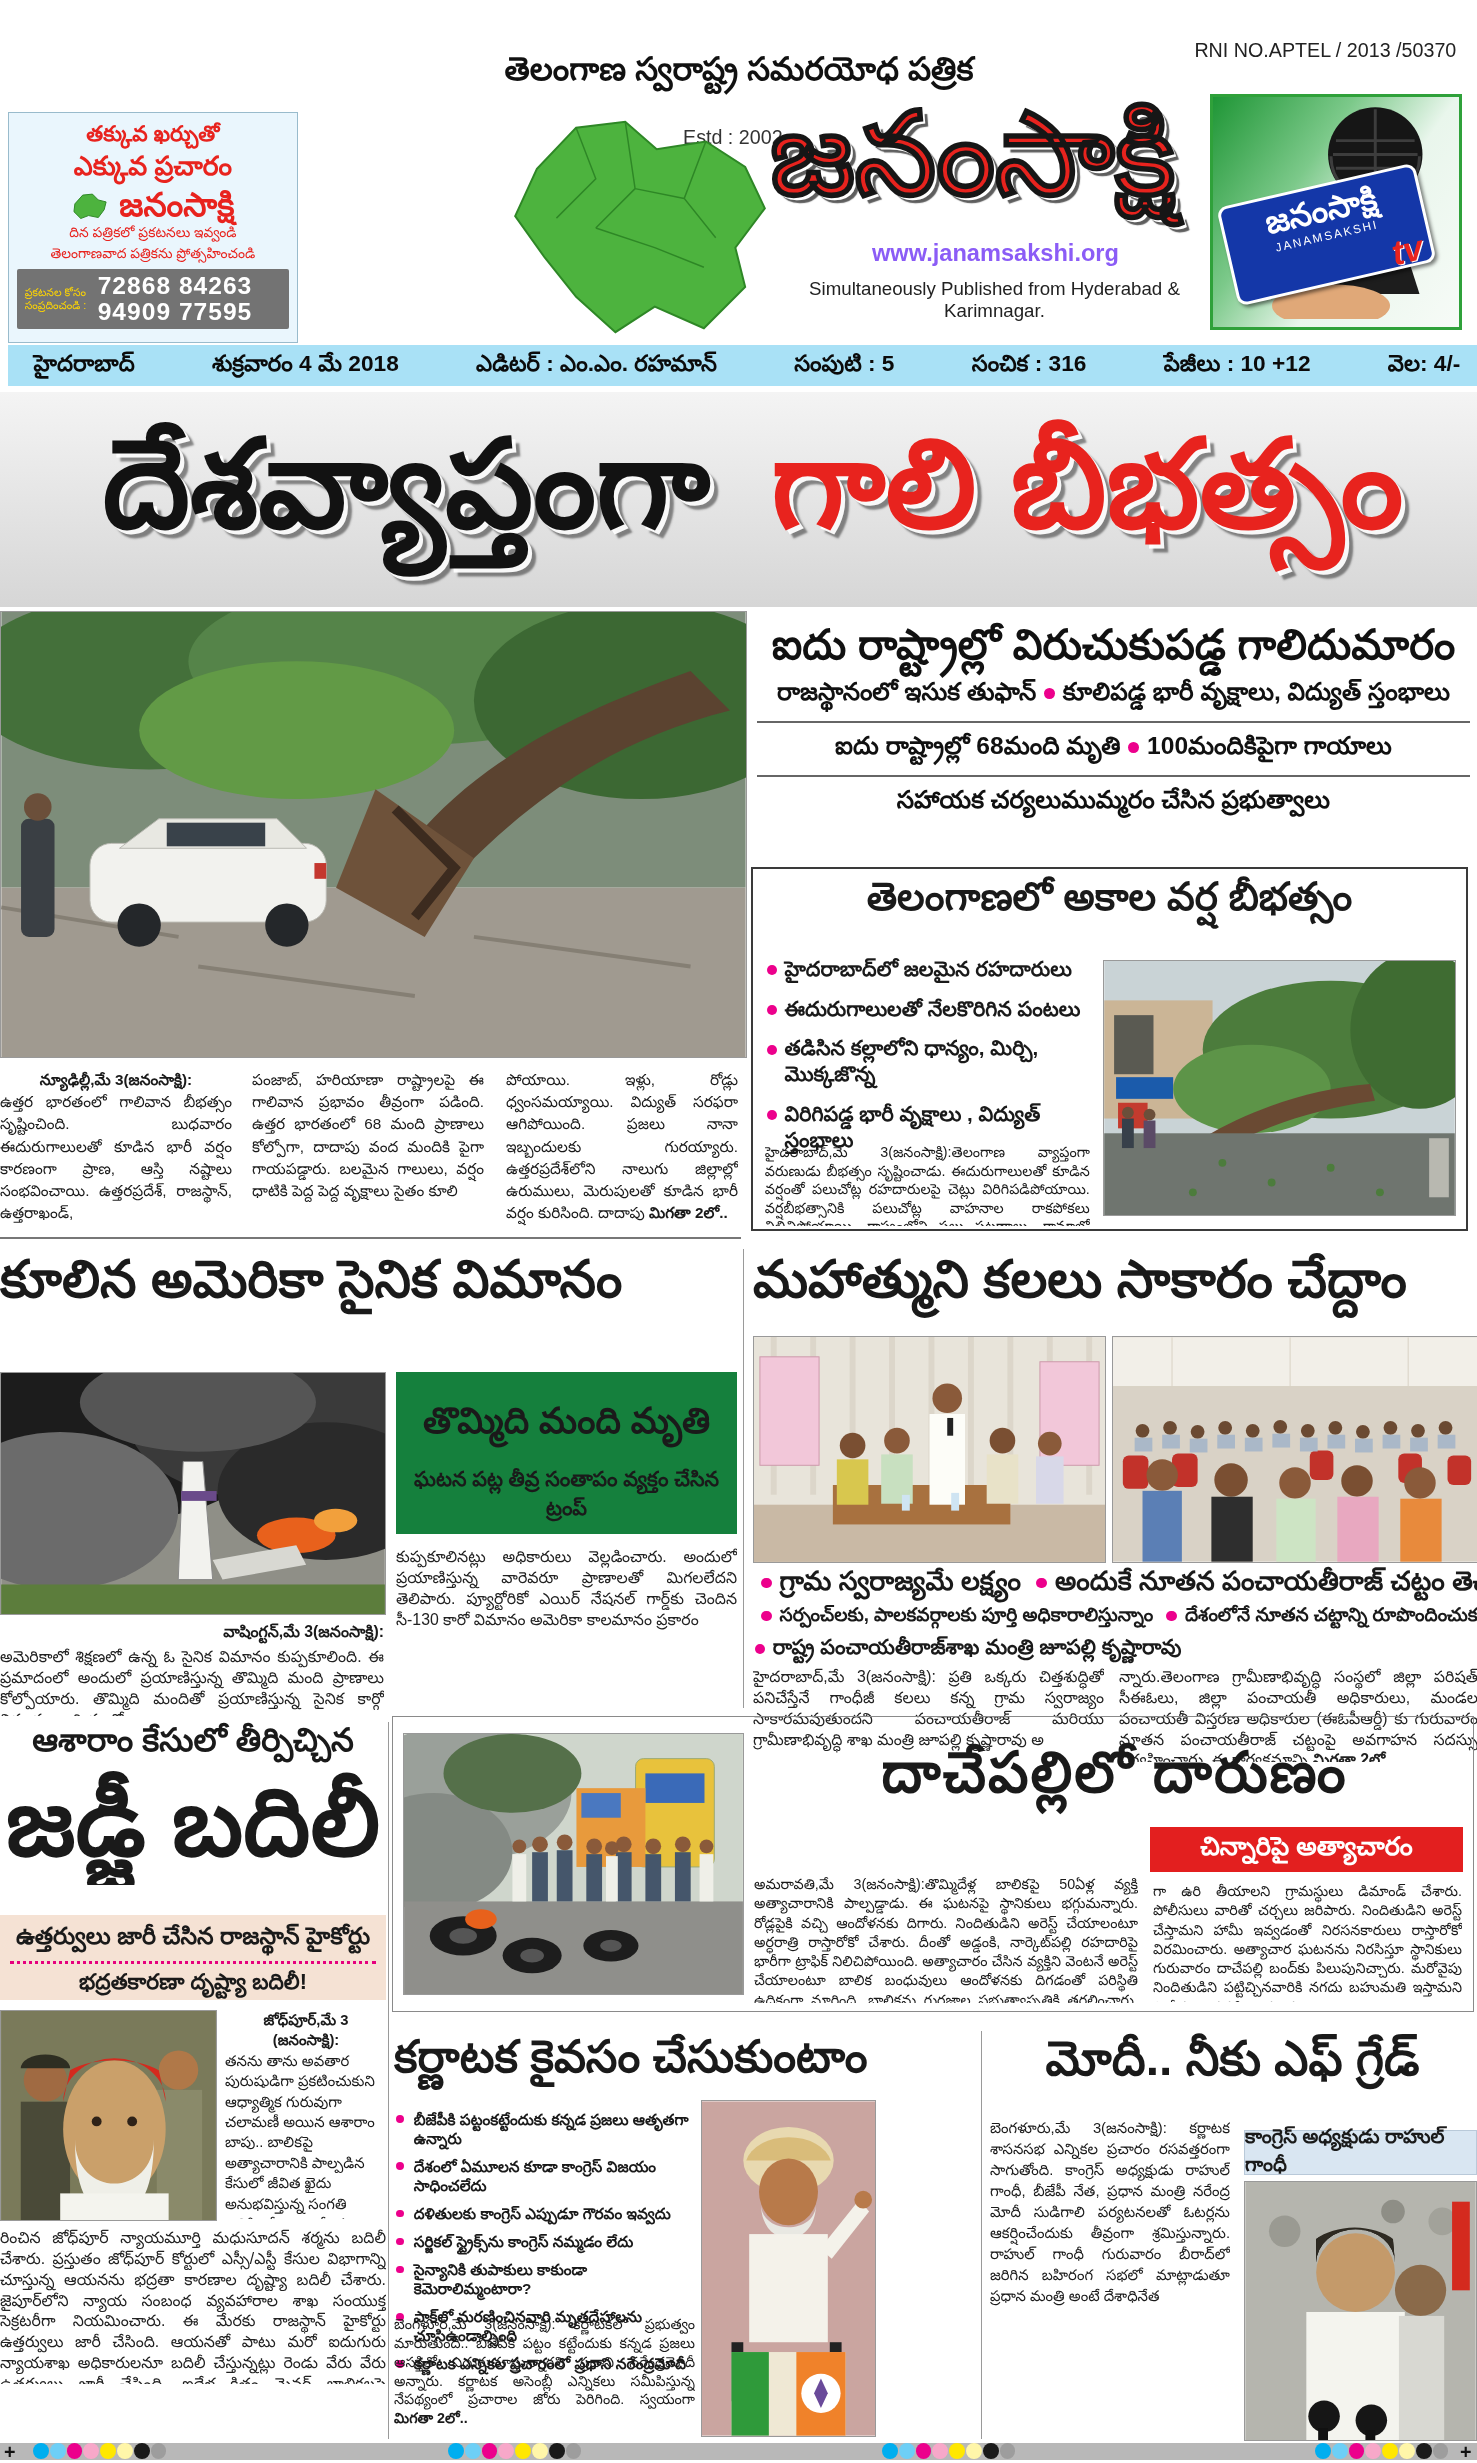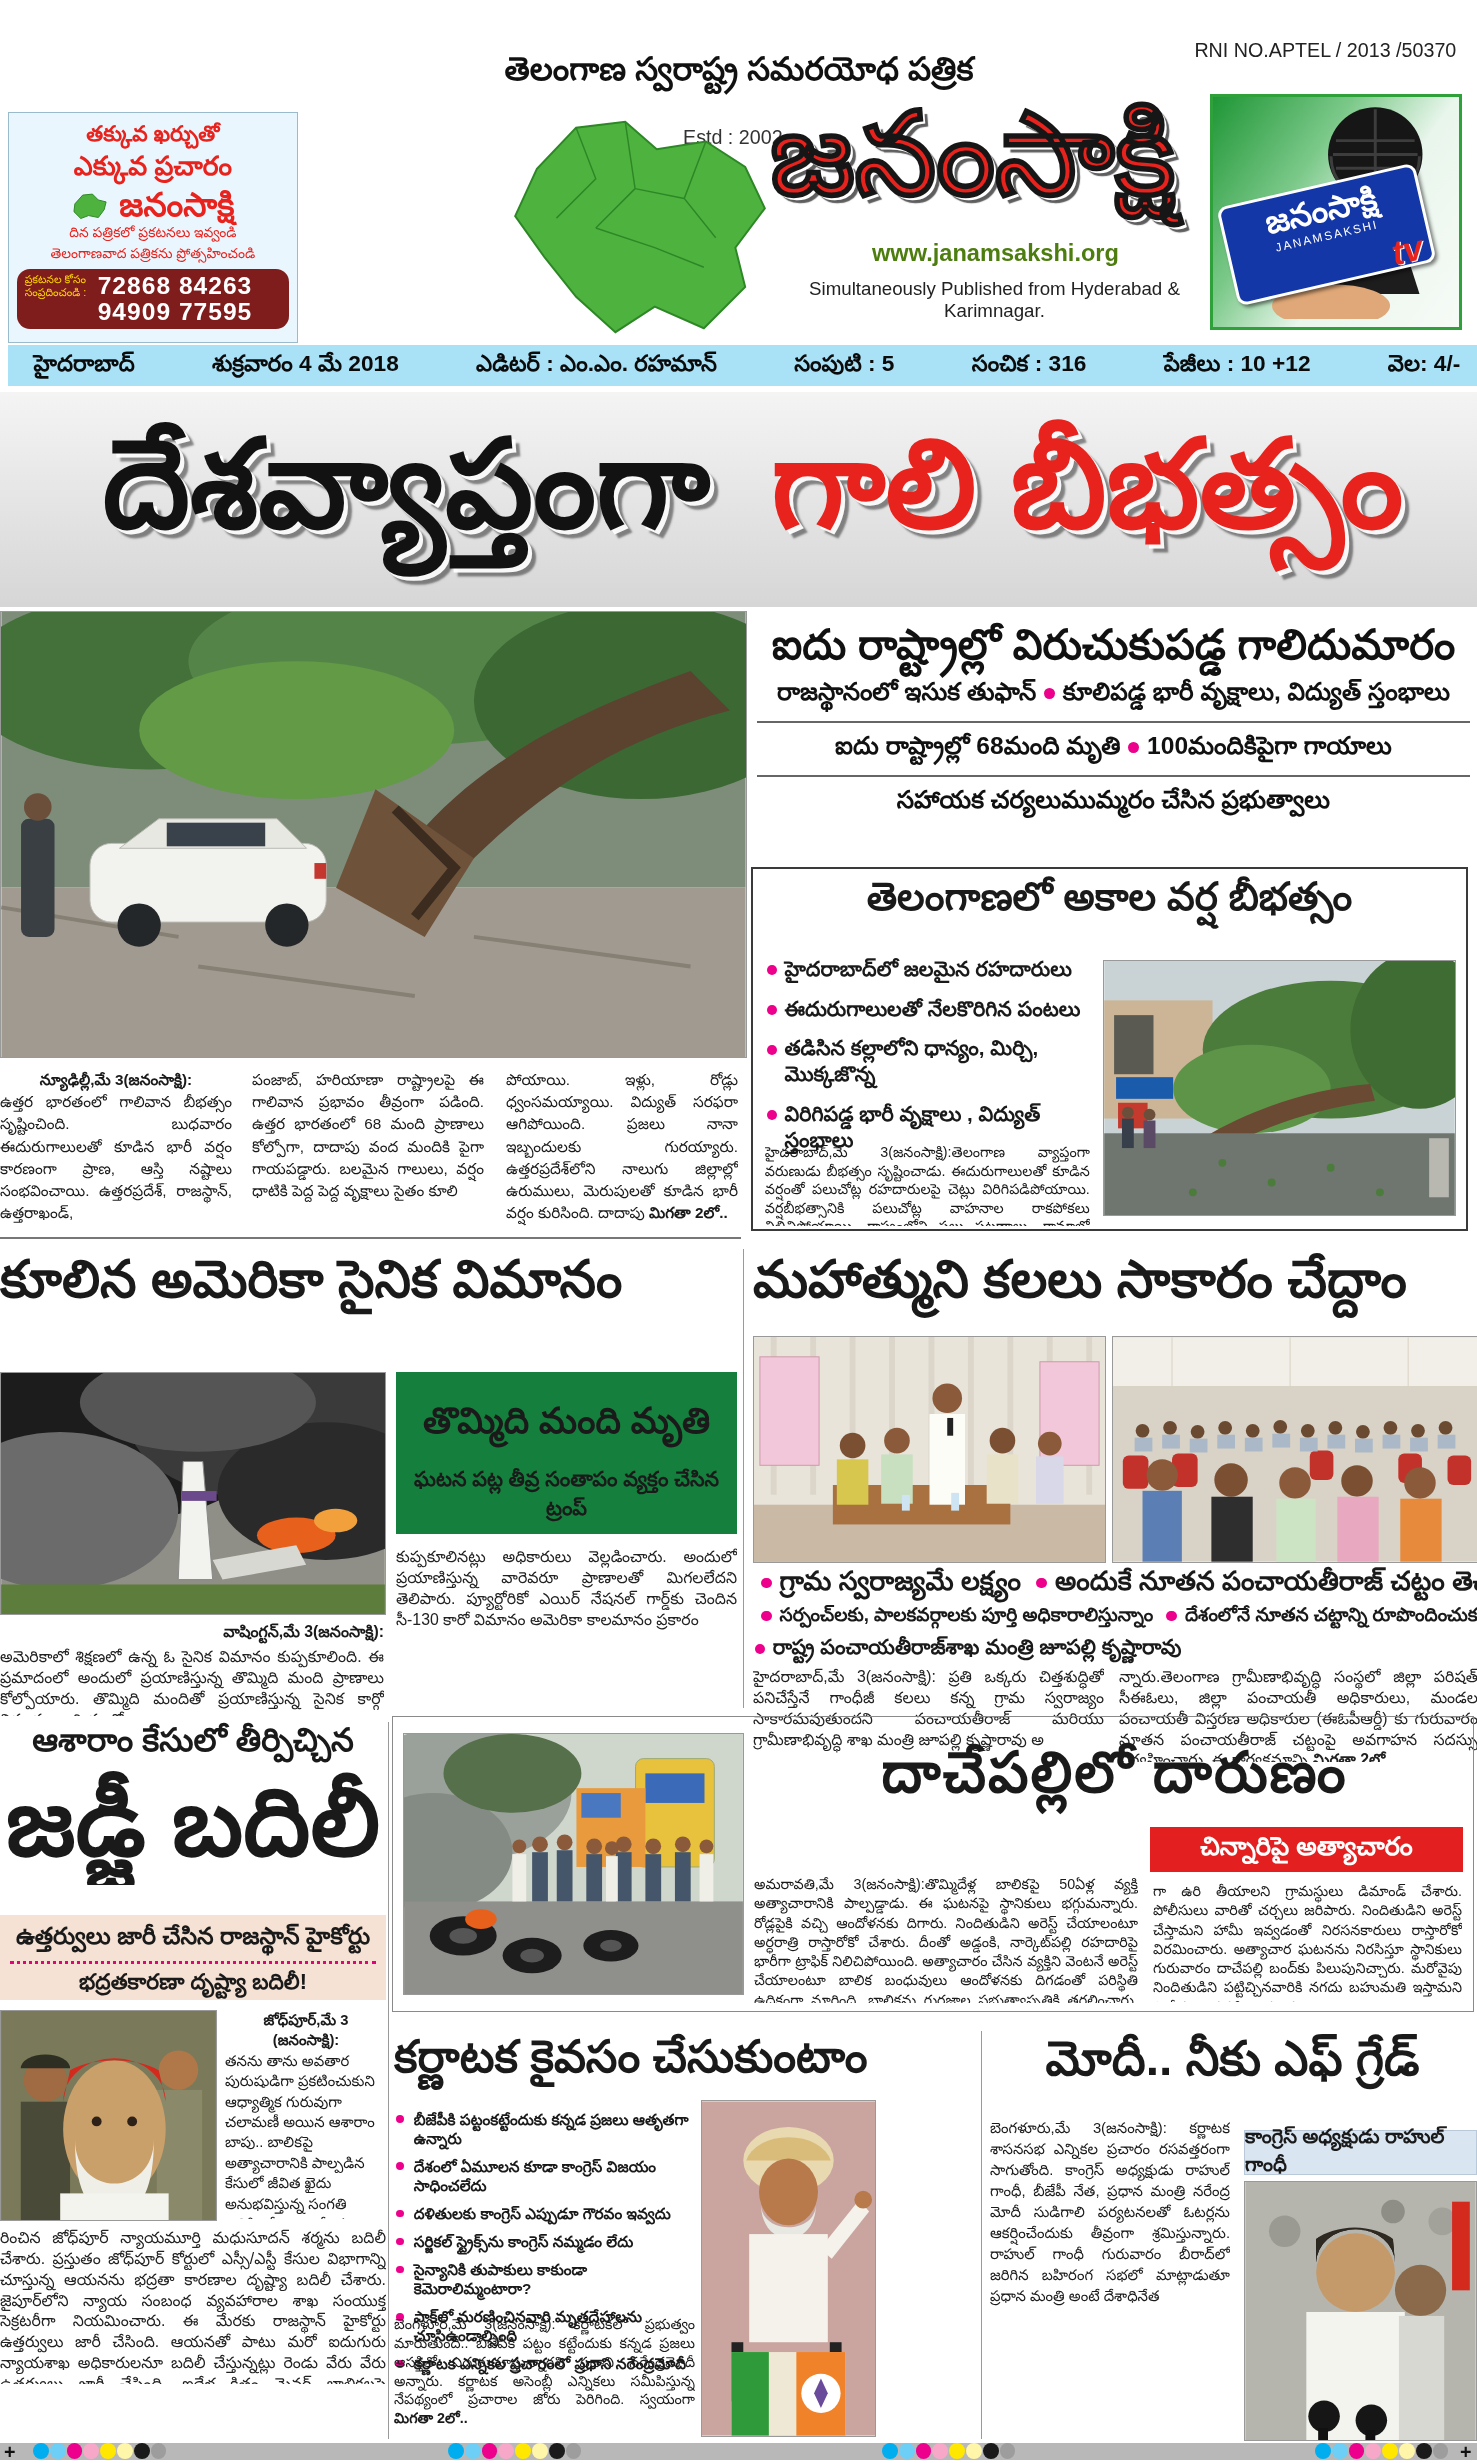--- a/index.html
+++ b/index.html
@@ -16,29 +16,29 @@
   .bullet{position:relative;padding-left:19.7px;}
   .bullet::before{content:"";position:absolute;left:2px;top:0.45em;width:9.9px;height:9.9px;border-radius:50%;background:#ec008c;}
   .photo{border:1px solid #999;}
 
   
   #ad-box{left:7.9px;top:112px;width:288px;height:229px;background:#eaf6fd;border:1px solid #9bc;}
   #ad-box .l1{color:#e8231e;font-weight:bold;font-size:21.7px;margin-top:7.9px;}
   #ad-box .l2{color:#e8231e;font-weight:bold;font-size:26.6px;}
   #ad-box .brand{color:#e8231e;font-weight:bold;font-size:33px;line-height:1.05;}
   #ad-box .l3{color:#e8231e;font-size:13.8px;margin-top:2px;}
-  #ad-box .phone-bar{margin:4.9px 7.9px 0 7.9px;background:#7f1d1d;border-radius:13px;display:flex;padding:3.9px 7.9px;}
+  #ad-box .phone-bar{margin:4.9px 7.9px 0 7.9px;background:#737373;border-radius:2px;display:flex;align-items:center;padding:3.9px 7.9px;}
   #ad-box .phone-label{color:#ffd600;font-size:10.8px;width:73px;line-height:1.2;text-align:left;}
   #ad-box .phones{color:#fff;font-weight:bold;font-size:24.6px;line-height:1.05;letter-spacing:1px;}
   #tagline{left:424px;top:51px;width:630px;font-size:32.5px;font-weight:bold;color:#111;}
   #estd{left:683px;top:126px;font-size:19.7px;color:#333;}
   #map-main{left:497px;top:110px;}
   #logo-main{left:770px;top:87px;width:414px;font-size:116px;font-weight:bold;color:#e8231e;white-space:nowrap;
              text-shadow:3px 3px 0 #fff,5.9px 5.9px 1px rgba(40,40,40,.75);-webkit-text-stroke:2px #161616;}
-  #website{left:818px;top:240px;width:355px;font-size:23.6px;font-weight:bold;color:#4d7c0f;}
+  #website{left:818px;top:240px;width:355px;font-size:23.6px;font-weight:bold;color:#8b5cf6;}
   #published{left:778px;top:278px;width:433px;font-size:18.7px;color:#222;}
   #rni{right:21.7px;top:39px;font-size:19.7px;color:#222;}
   #tv-logo{left:1210px;top:94px;width:246px;height:230px;border:3.9px solid #2fa13a;
            background:linear-gradient(125deg,#1f9636 0%,#7cc98a 35%,#e9f6ec 60%,#f7fbf7 100%);}
   #tv-plate{position:absolute;left:11.8px;top:87px;width:197px;height:95px;background:#1437a8;border:3px solid #fff;
             border-radius:9.9px;transform:rotate(-13deg);box-shadow:2px 3px 3.9px rgba(0,0,0,.5);text-align:center;}
   #tv-plate .tl{color:#fff;font-weight:bold;font-size:32.5px;line-height:1.1;margin-top:5.9px;}
   #tv-plate .lat{color:#fff;font-size:11.8px;letter-spacing:2px;}
   #tv-plate .tv{position:absolute;right:7.9px;bottom:-5.9px;color:#e8231e;font-weight:bold;font-style:italic;font-size:35px;
                 text-shadow:1px 1px 0 #fff;}

